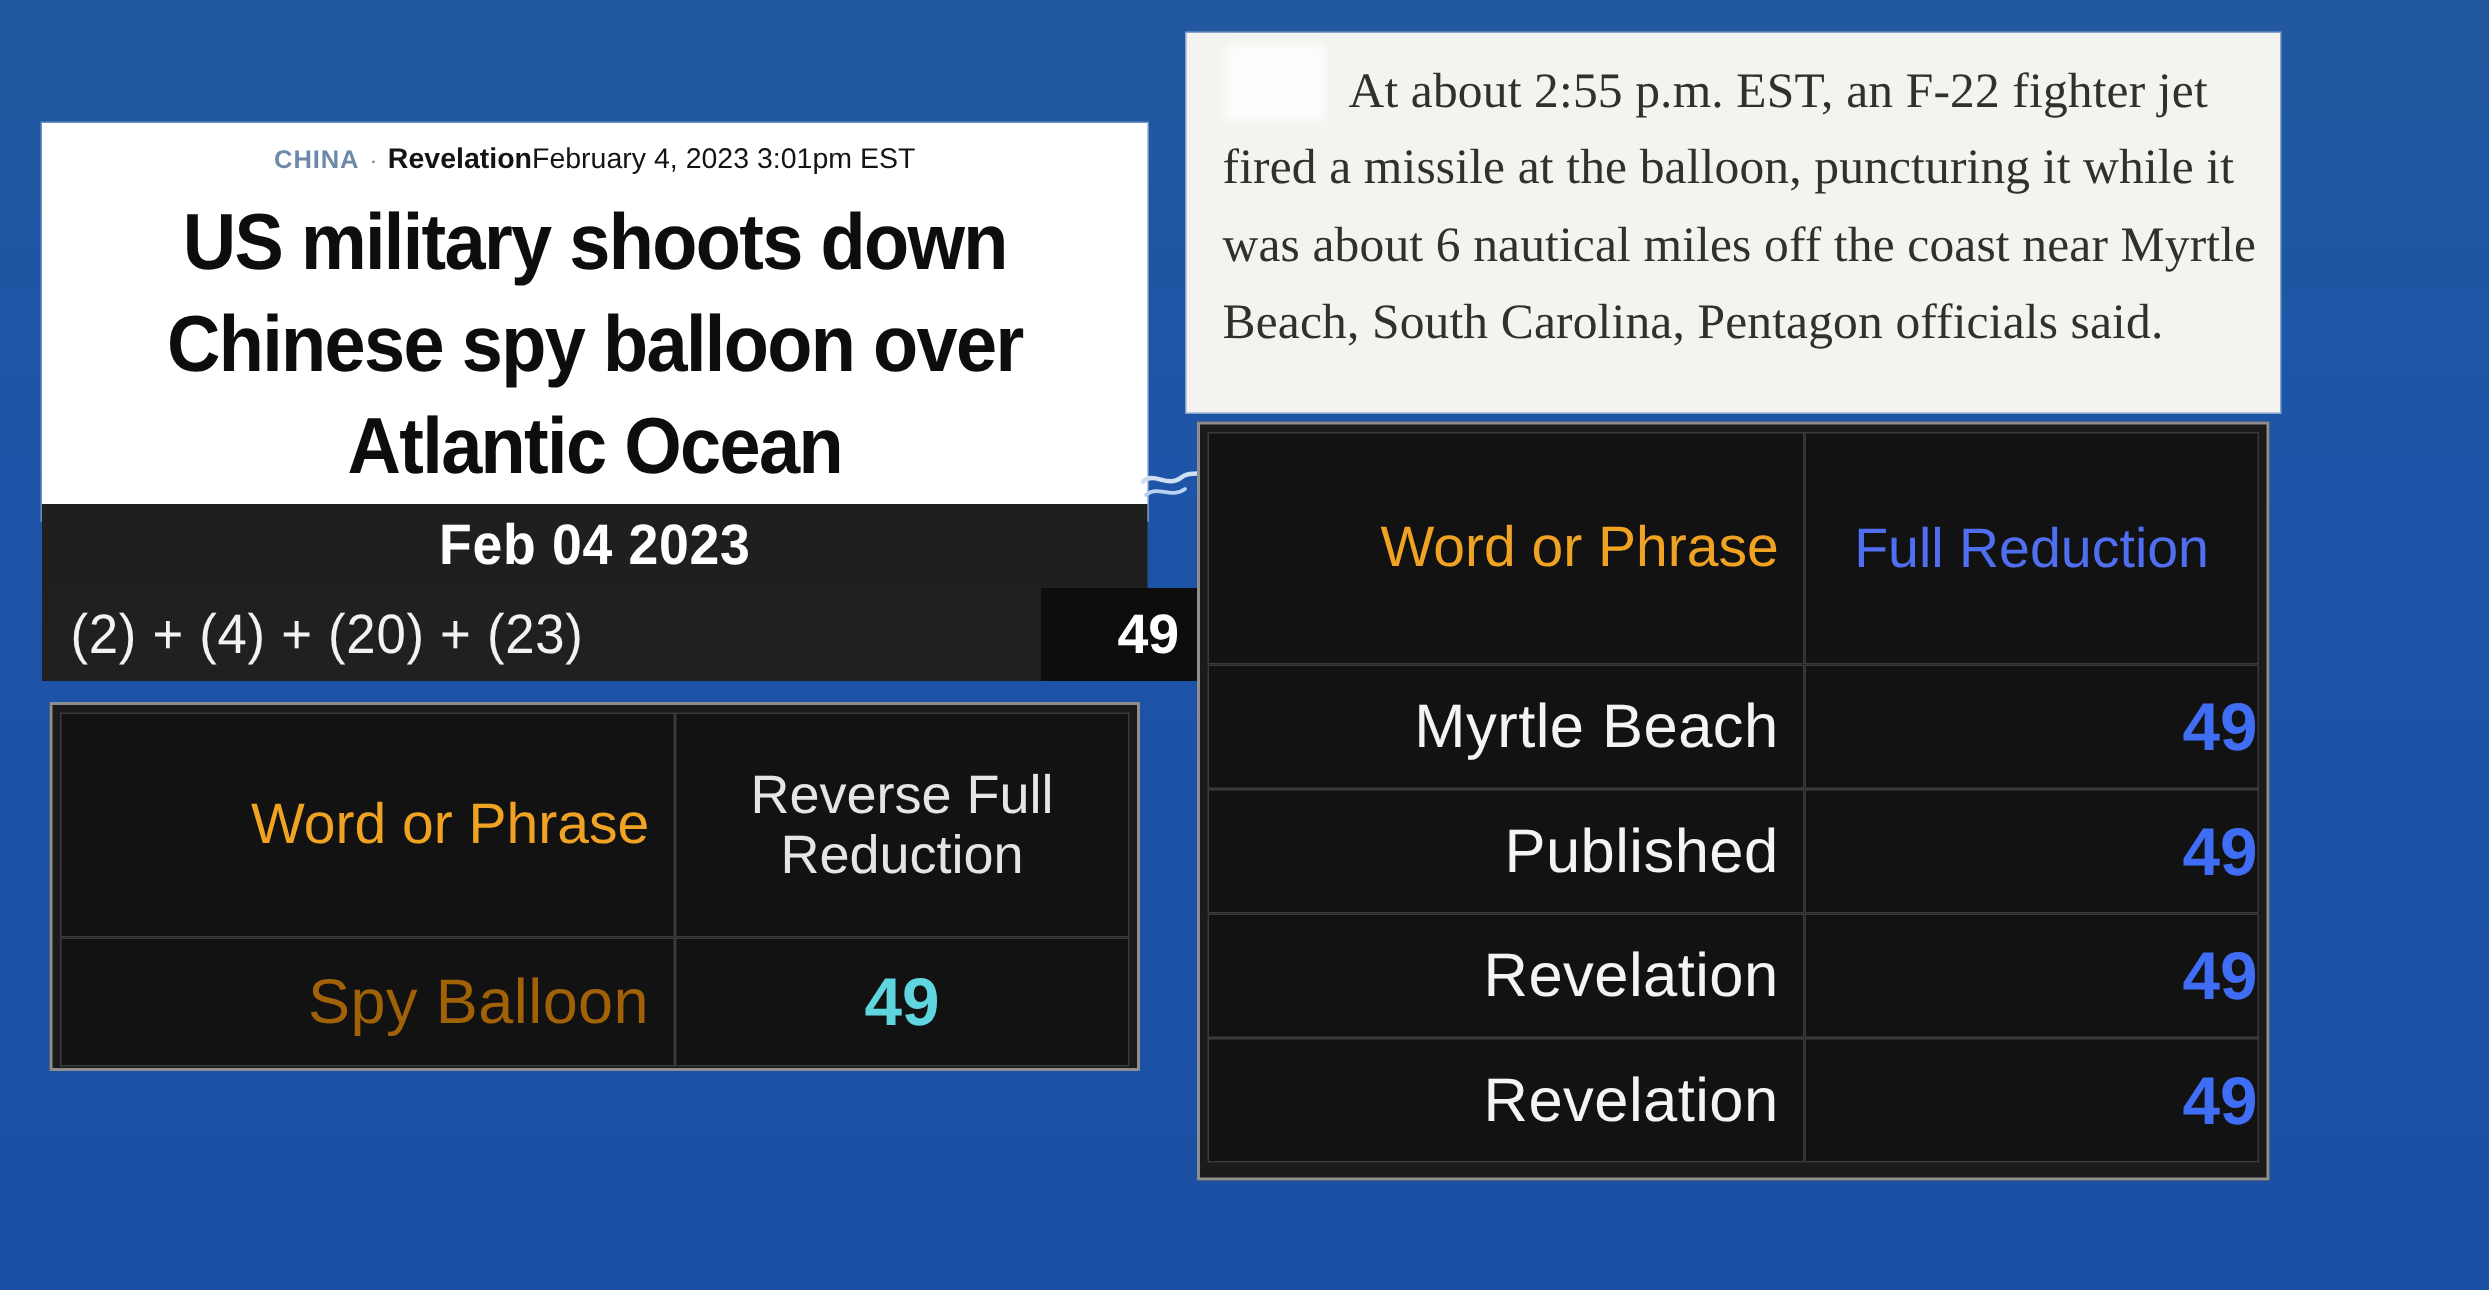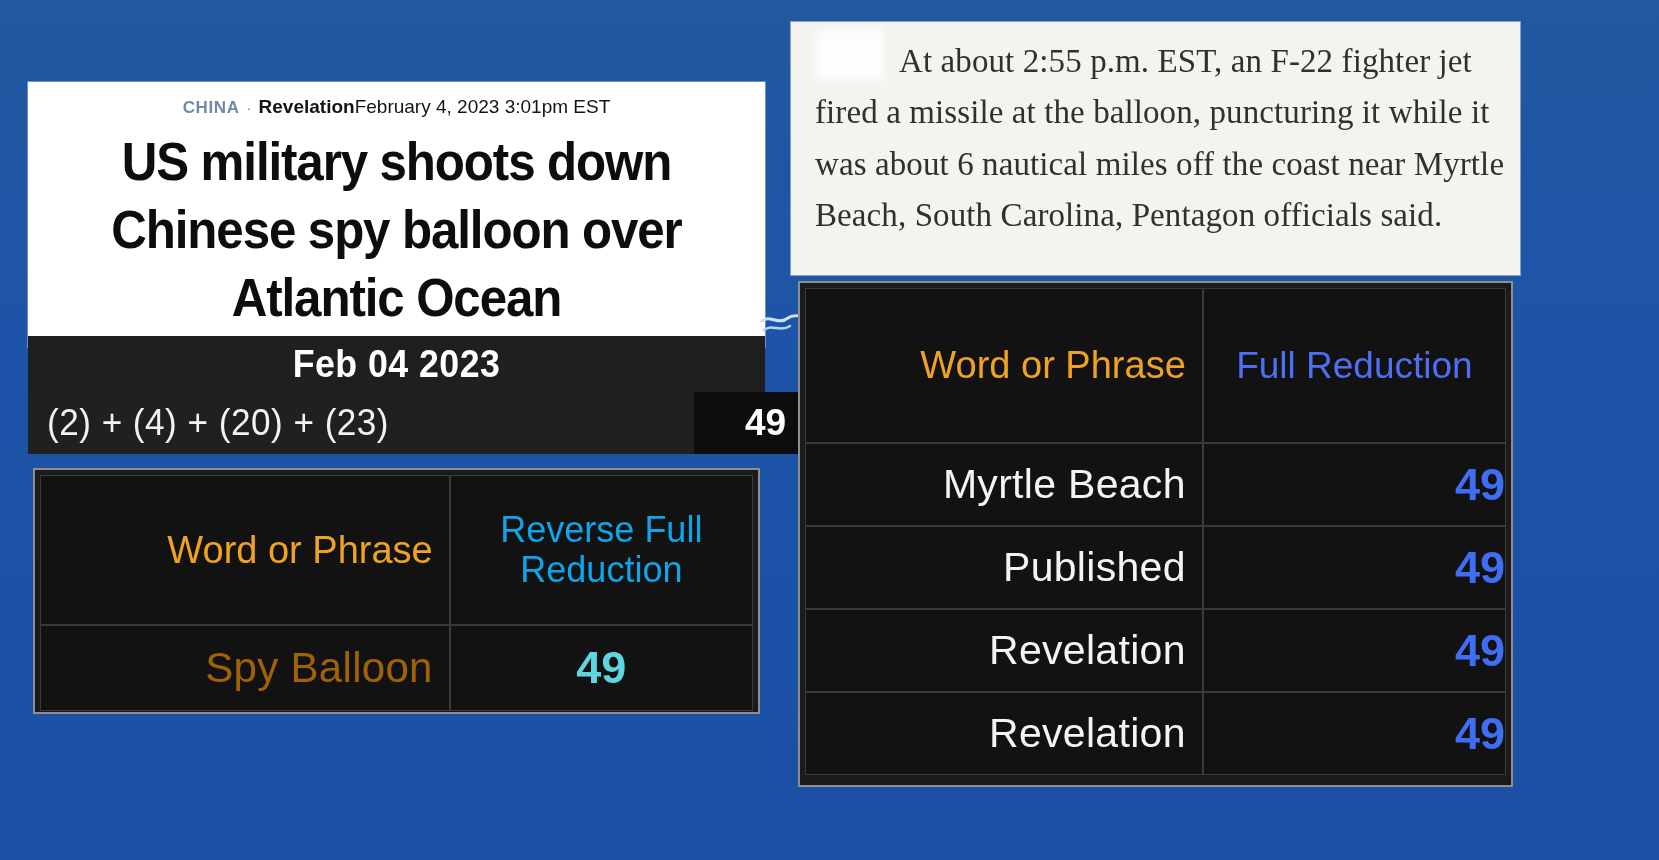--- a/index.html
+++ b/index.html
@@ -159,21 +159,21 @@
     left: 33px;
     top: 468px;
     width: 727px;
     height: 246px;
   }
   #left-table .gem-cell.name { width: 412px; }
   #left-table .gem-cell.val  { width: 305px; }
   #left-table .r-head .gem-cell { height: 150px; }
   #left-table .r-data .gem-cell { height: 86px; }
   #left-table .hdr-name { color: #f0a323; font-size: 38px; }
-  #left-table .hdr-val  { color: #0ea5e9; font-size: 36px; text-align: center; }
+  #left-table .hdr-val  { color: #e5e5e5; font-size: 36px; text-align: center; }
   #left-table .cell-name { color: #a16207; font-size: 42px; letter-spacing: 0.3px; }
   #left-table .cell-val  { color: #5fd5e0; font-size: 45px; font-weight: bold; }
 
   
   #article {
     position: absolute;
     left: 791px;
     top: 22px;
     width: 729px;
     height: 253px;

